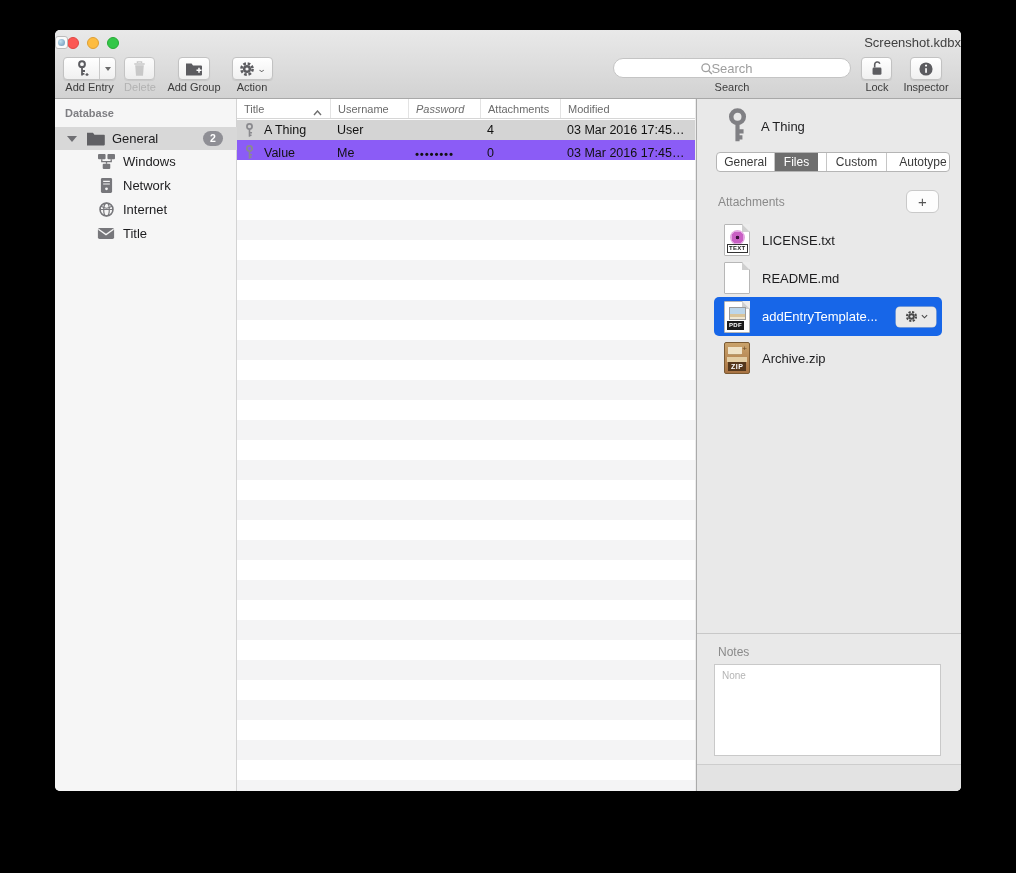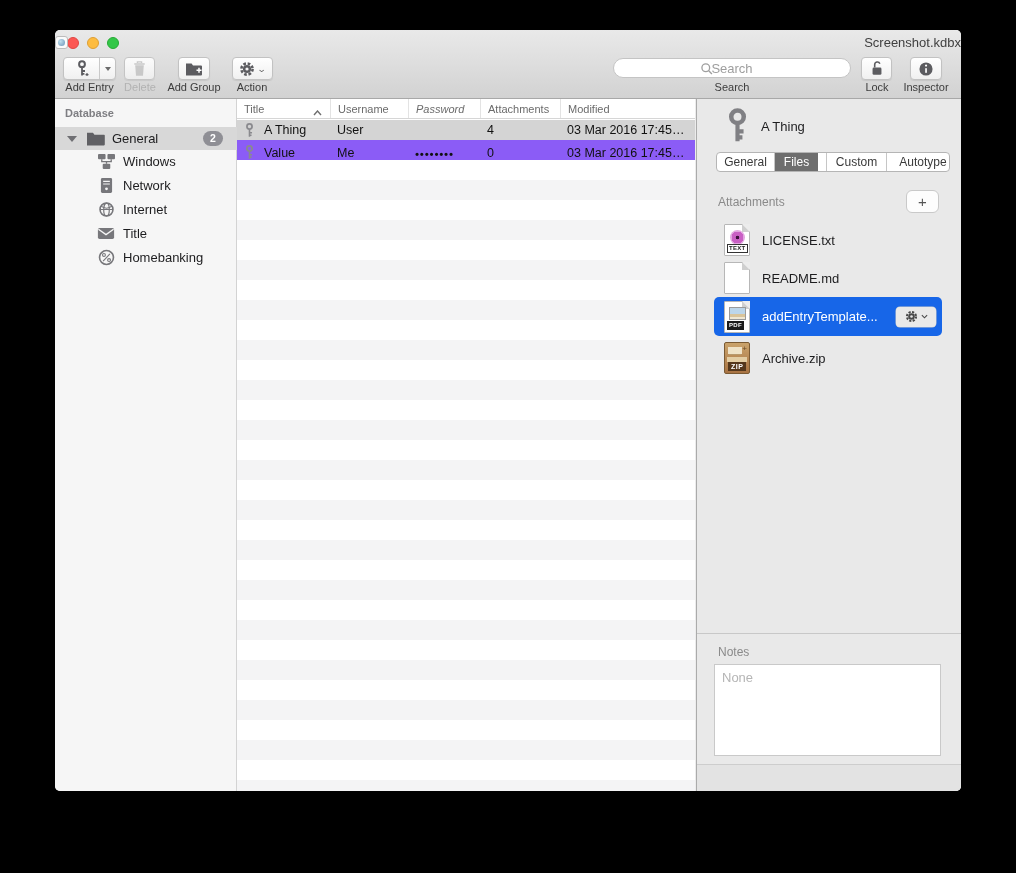--- a/index.html
+++ b/index.html
@@ -111,21 +111,21 @@
   .zipbox { position:relative; width:26px; height:32px; border-radius:2px; flex:none;
             background:linear-gradient(#caa36b,#a87343); border:1px solid #7a5a33; }
   .zipbox .zl1 { position:absolute; left:3px; top:4px; width:14px; height:7px; background:#efe3c8;
                  box-shadow:0 2px 0 -1px #b89a6d; }
   .zipbox .zplus { position:absolute; right:2px; top:1px; color:#6a4a26; font-size:8px; }
   .zipbox .zband { position:absolute; left:2px; top:14px; width:20px; height:5px; background:#e3cda3; }
   .zipbox .zlabel { position:absolute; left:3px; bottom:2px; background:#54371c; color:#fff;
                     font-size:7px; font-weight:bold; padding:0 3px; line-height:9px; letter-spacing:.5px; }
   .notes-divider { position:absolute; left:0; width:265px; border-top:1px solid #c8c8c8; }
   .notes-area { position:absolute; left:17px; top:565px; width:227px; height:92px; background:#fff;
-                border:1px solid #c9c9c9; resize:none; outline:none; font-size:13px; padding:5px 7px;
+                border:1px solid #c9c9c9; resize:none; outline:none; font-size:10px; padding:5px 7px;
                 font-family:"Liberation Sans",sans-serif; color:#333; }
   .notes-area::placeholder { color:#b5b5b5; }
   .bottom-strip { position:absolute; left:0; top:665px; width:265px; height:27px; background:#e3e3e3;
                   border-top:1px solid #cdcdcd; }
 </style>
 </head>
 <body>
 
 <div class="window">
 
@@ -275,31 +275,20 @@
     <div class="group-row" style="top:123px;">
       <span class="c-icon">
         <svg width="18" height="13" viewBox="0 0 20 14">
             <rect x="1" y="1" width="18" height="12" rx="1.8" fill="#77777b"></rect>
             <path d="M1.6 2.2l8.4 6 8.4-6" fill="none" stroke="#f6f6f6" stroke-width="1.5"></path>
           </svg>
       </span>
       <span class="g-label">Title</span>
     </div>
 
-    <div class="group-row" style="top:147px;">
-      <span class="c-icon">
-        <svg width="17" height="17" viewBox="0 0 20 20">
-            <circle cx="10" cy="10" r="8.2" fill="none" stroke="#77777b" stroke-width="1.9"></circle>
-            <circle cx="7" cy="7" r="1.7" fill="none" stroke="#77777b" stroke-width="1.3"></circle>
-            <circle cx="13" cy="13" r="1.7" fill="none" stroke="#77777b" stroke-width="1.3"></circle>
-            <line x1="6" y1="14.2" x2="14" y2="5.8" stroke="#77777b" stroke-width="1.3"></line>
-          </svg>
-      </span>
-      <span class="g-label">Homebanking</span>
-    </div>
   </aside>
 
   <section class="table">
     <div class="stripes"></div>
 
     <div class="thead">
       <div class="th w-title">
         <span>Title</span>
         <span class="sort">
           <svg width="9" height="6" viewBox="0 0 9 6">

